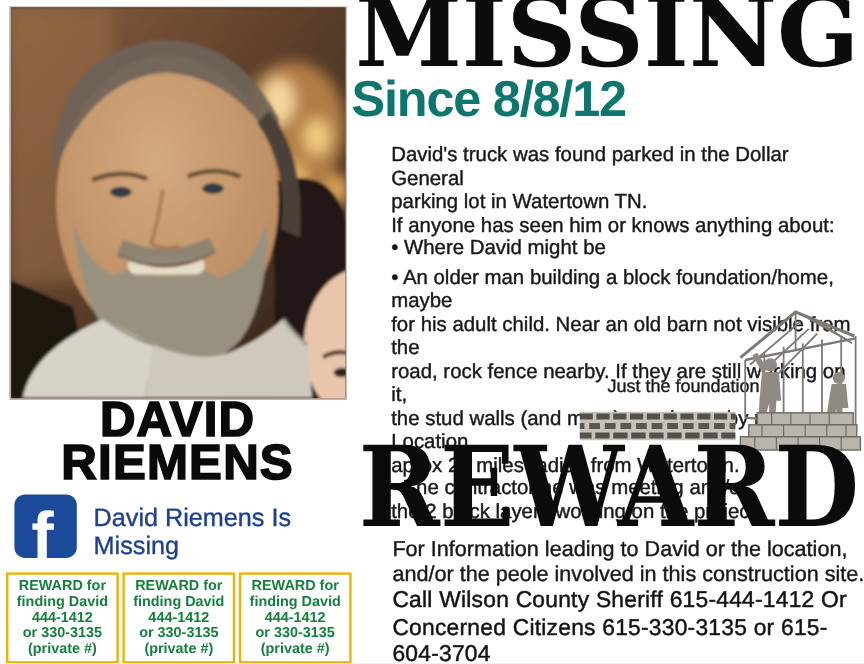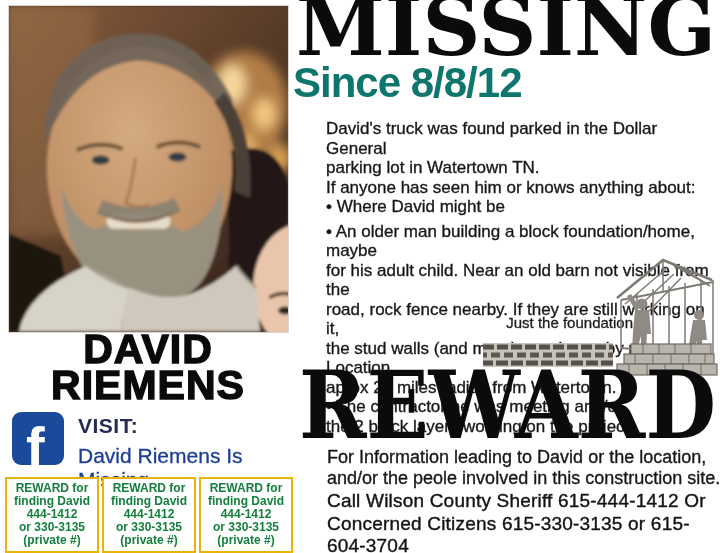--- a/index.html
+++ b/index.html
@@ -116,21 +116,20 @@
   <div class="name-block">
     <div>DAVID</div>
     <div>RIEMENS</div>
   </div>
 
   <div class="fb-row">
     <div class="fb-icon">
         <span>f</span>
       </div>
     <div class="fb-text">
-      <div class="fb-visit">VISIT:</div>
       <div class="fb-page">David Riemens Is Missing</div>
     </div>
   </div>
 
   <div class="tabs">
     <div class="tab">
         <div>REWARD for</div>
         <div>finding David</div>
         <div>444-1412</div>
         <div>or 330-3135</div>

